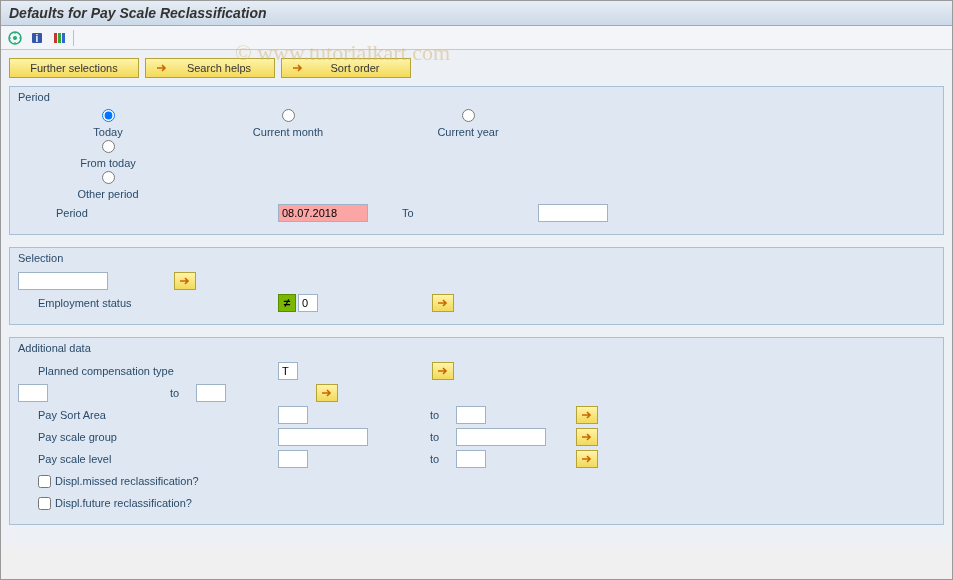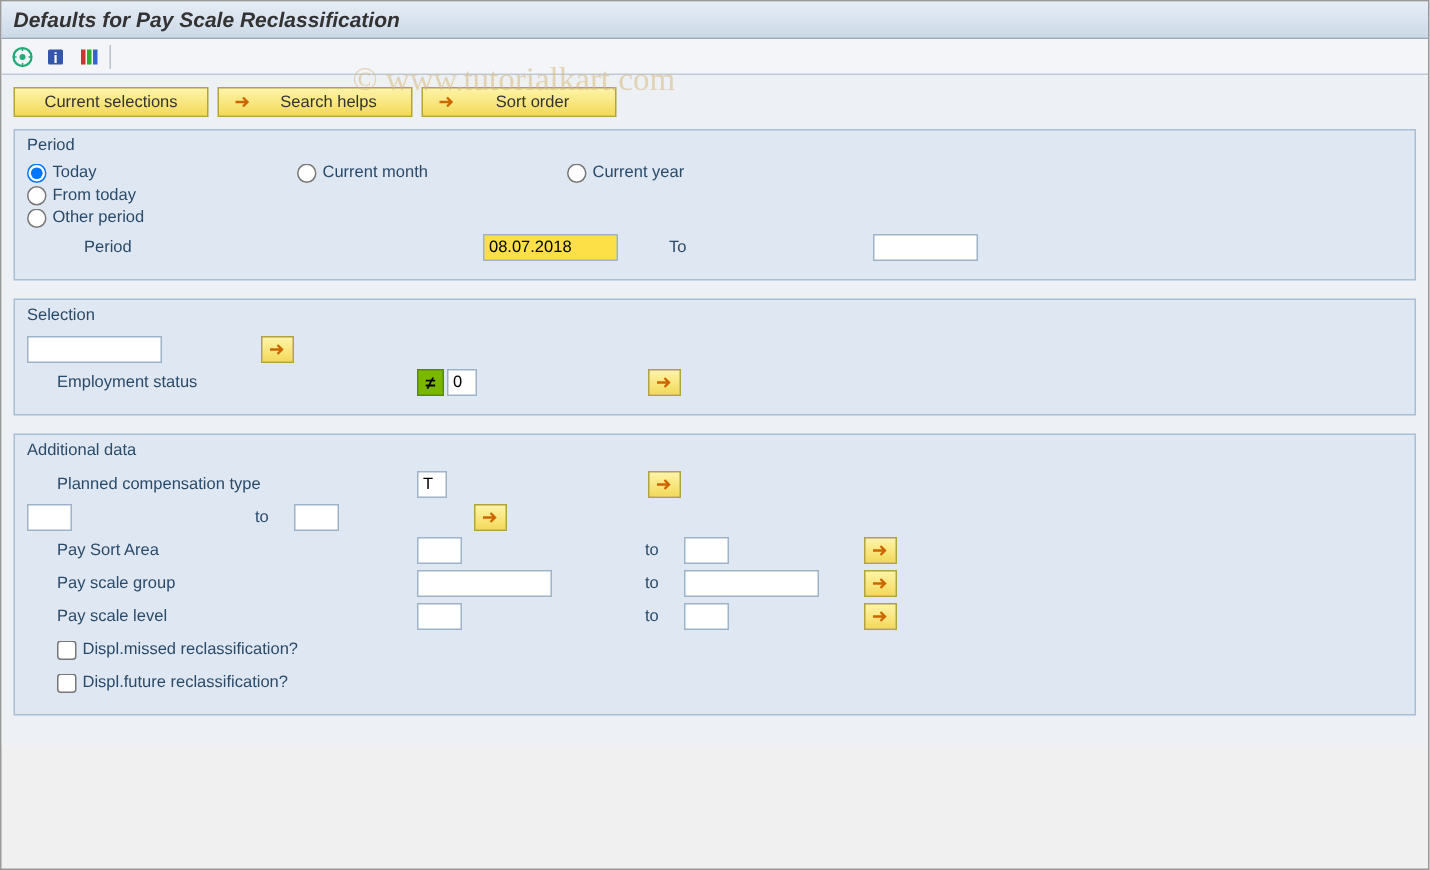--- a/index.html
+++ b/index.html
@@ -79,24 +79,25 @@
     color: #2a4a6a;
     margin-bottom: 6px;
   }
   .radio-row {
     display: flex;
     align-items: center;
     margin-bottom: 2px;
   }
   .radio-cell {
     display: flex;
-    align-items: flex-start;
+    align-items: center;
     gap: 4px;
     font-size: 11px;
     color: #2a4a6a;
+    flex-direction: column;
   }
   .c1 { width: 180px; }
   .c2 { width: 180px; }
   .c3 { width: 180px; }
   .field-row {
     display: flex;
     align-items: center;
     height: 22px;
   }
   .lbl {
@@ -106,21 +107,21 @@
     padding-left: 20px;
   }
   .lbl.narrow { width: 260px; }
   .txt {
     border: 1px solid #9fb3c8;
     background: #fff;
     height: 18px;
     font-size: 11px;
     padding: 0 3px;
   }
-  .txt.sel { background: #fde047; margin-left: 44px; }
+  .txt.sel { background: #fca5a5; }
   .txt.w20 { width: 20px; }
   .txt.w30 { width: 30px; }
   .txt.w70 { width: 70px; }
   .txt.w90 { width: 90px; }
   .ne-indicator {
     width: 18px;
     height: 18px;
     background: #7ab800;
     border: 1px solid #5a8a00;
     display: inline-flex;
@@ -188,21 +189,21 @@
   </span>
   <span class="tb-sep"></span>
 </div>
 
 <div class="wm">© www.tutorialkart.com</div>
 
 <div class="content">
 
   <div class="action-row">
     <div class="action-btn" style="justify-content:center;">
-      <span>Current selections</span>
+      <span>Further selections</span>
     </div>
     <div class="action-btn">
       <span class="arrow-icon">
           <svg width="12" height="10">
             <path d="M1 5h7M6 2l3 3-3 3" stroke="#c60" stroke-width="1.6" fill="none"></path>
           </svg>
         </span>
       <span style="flex:1;text-align:center;">Search helps</span>
     </div>
     <div class="action-btn">

